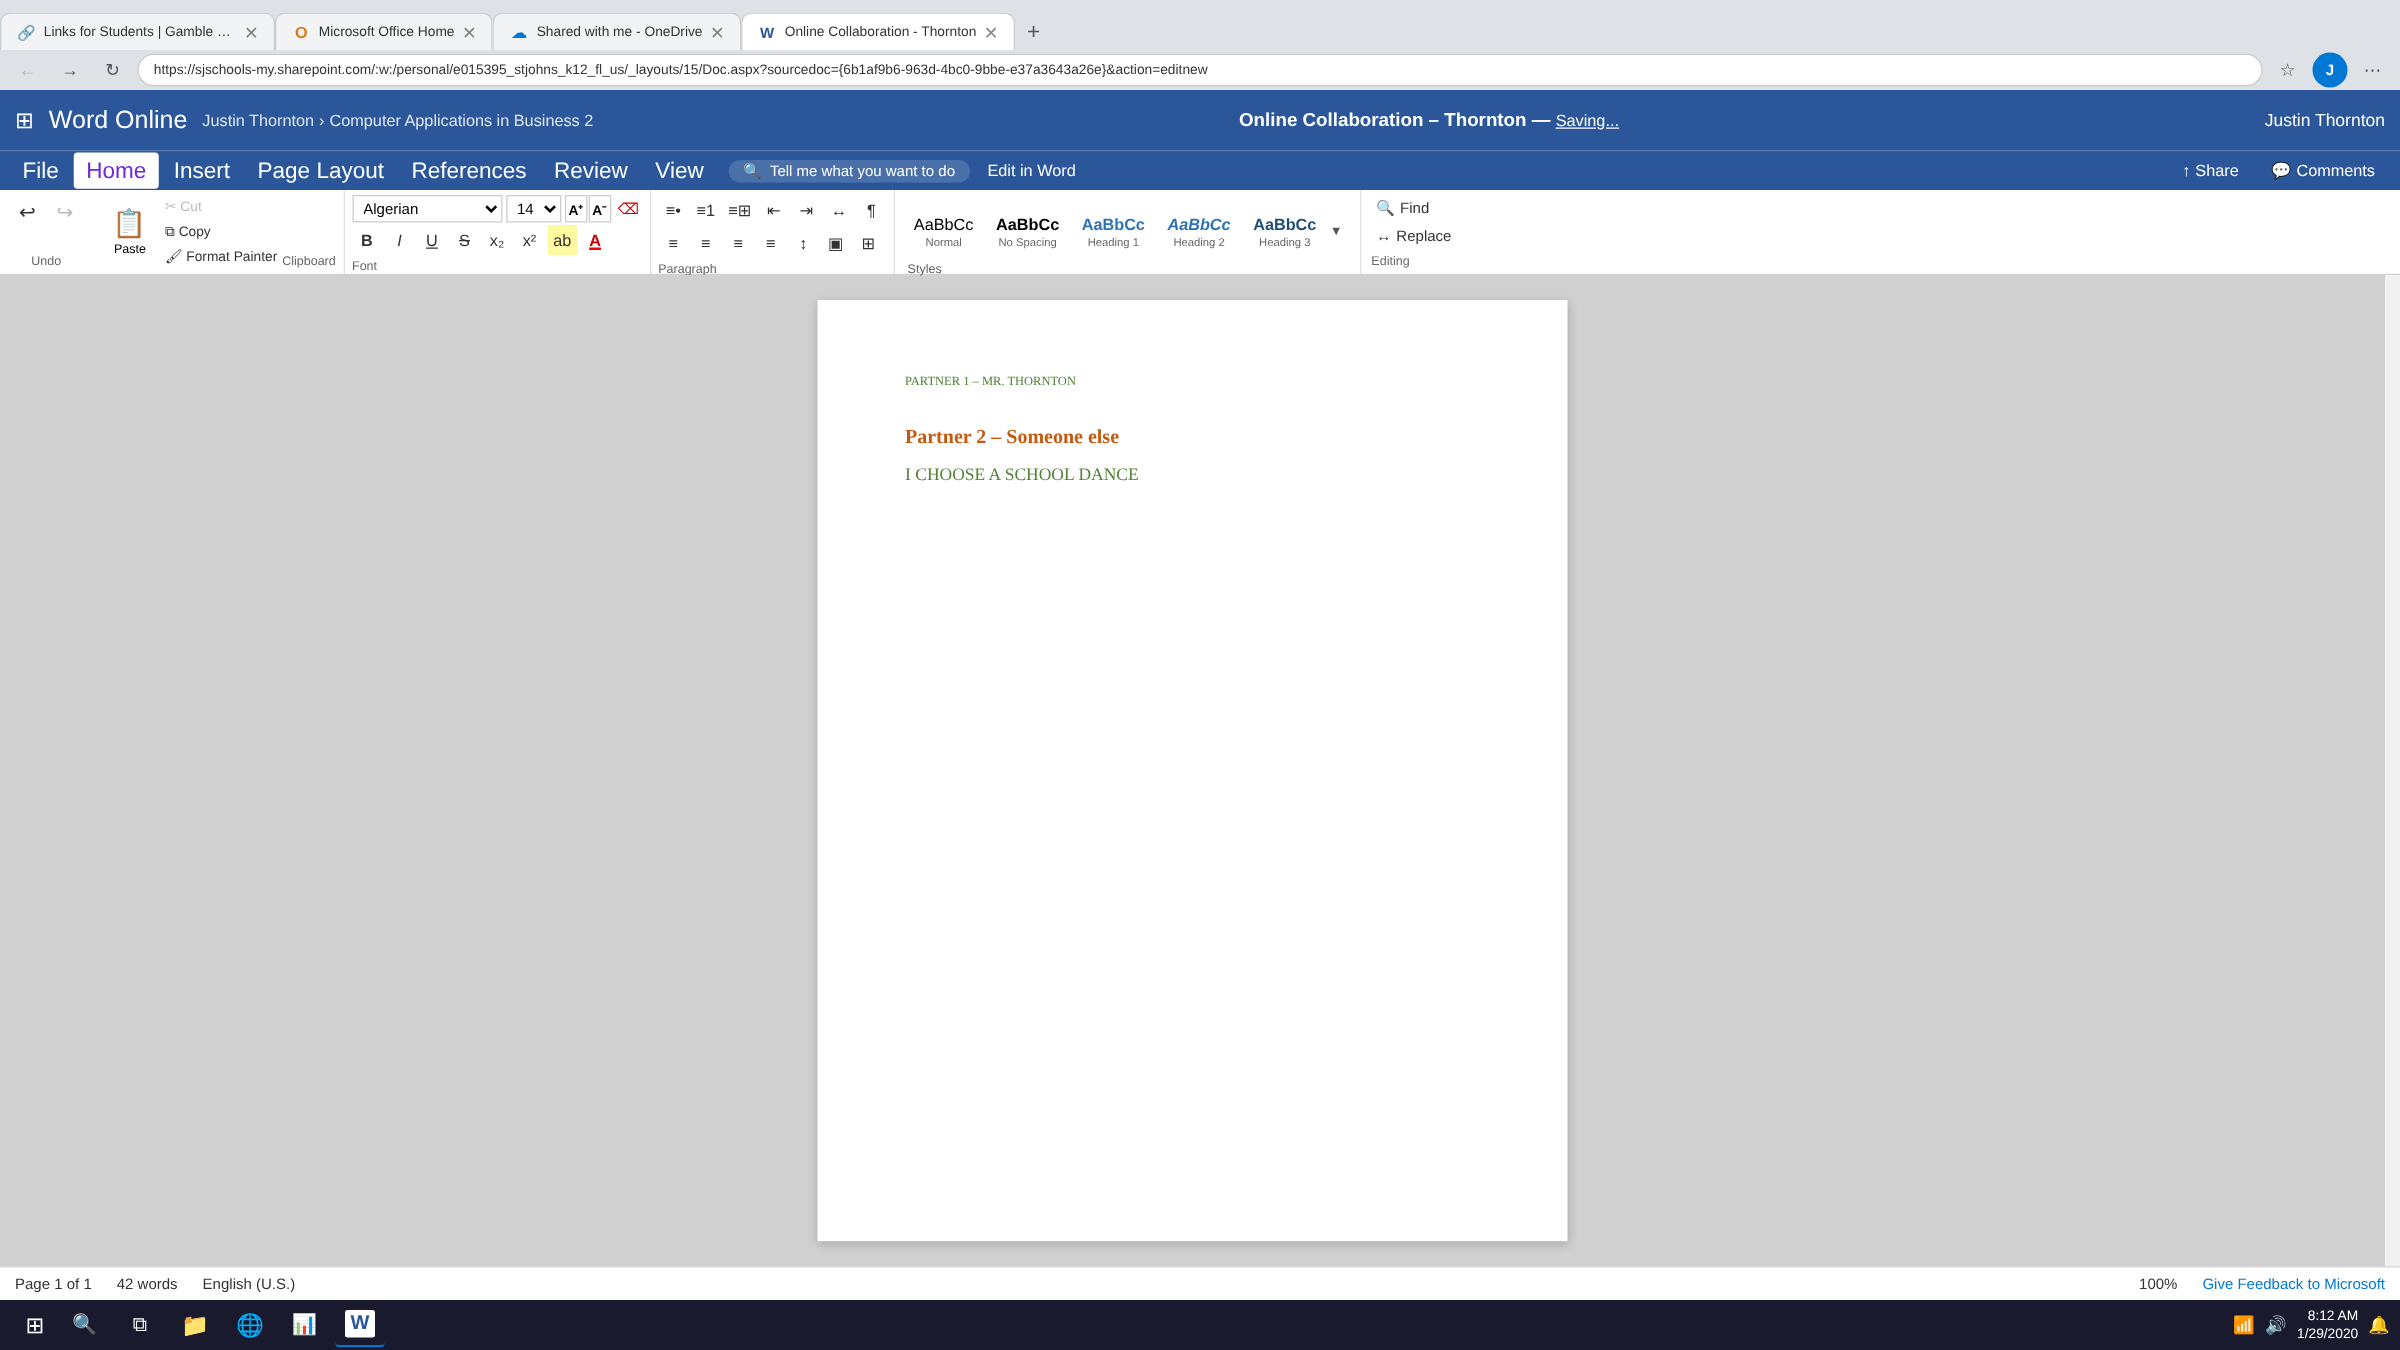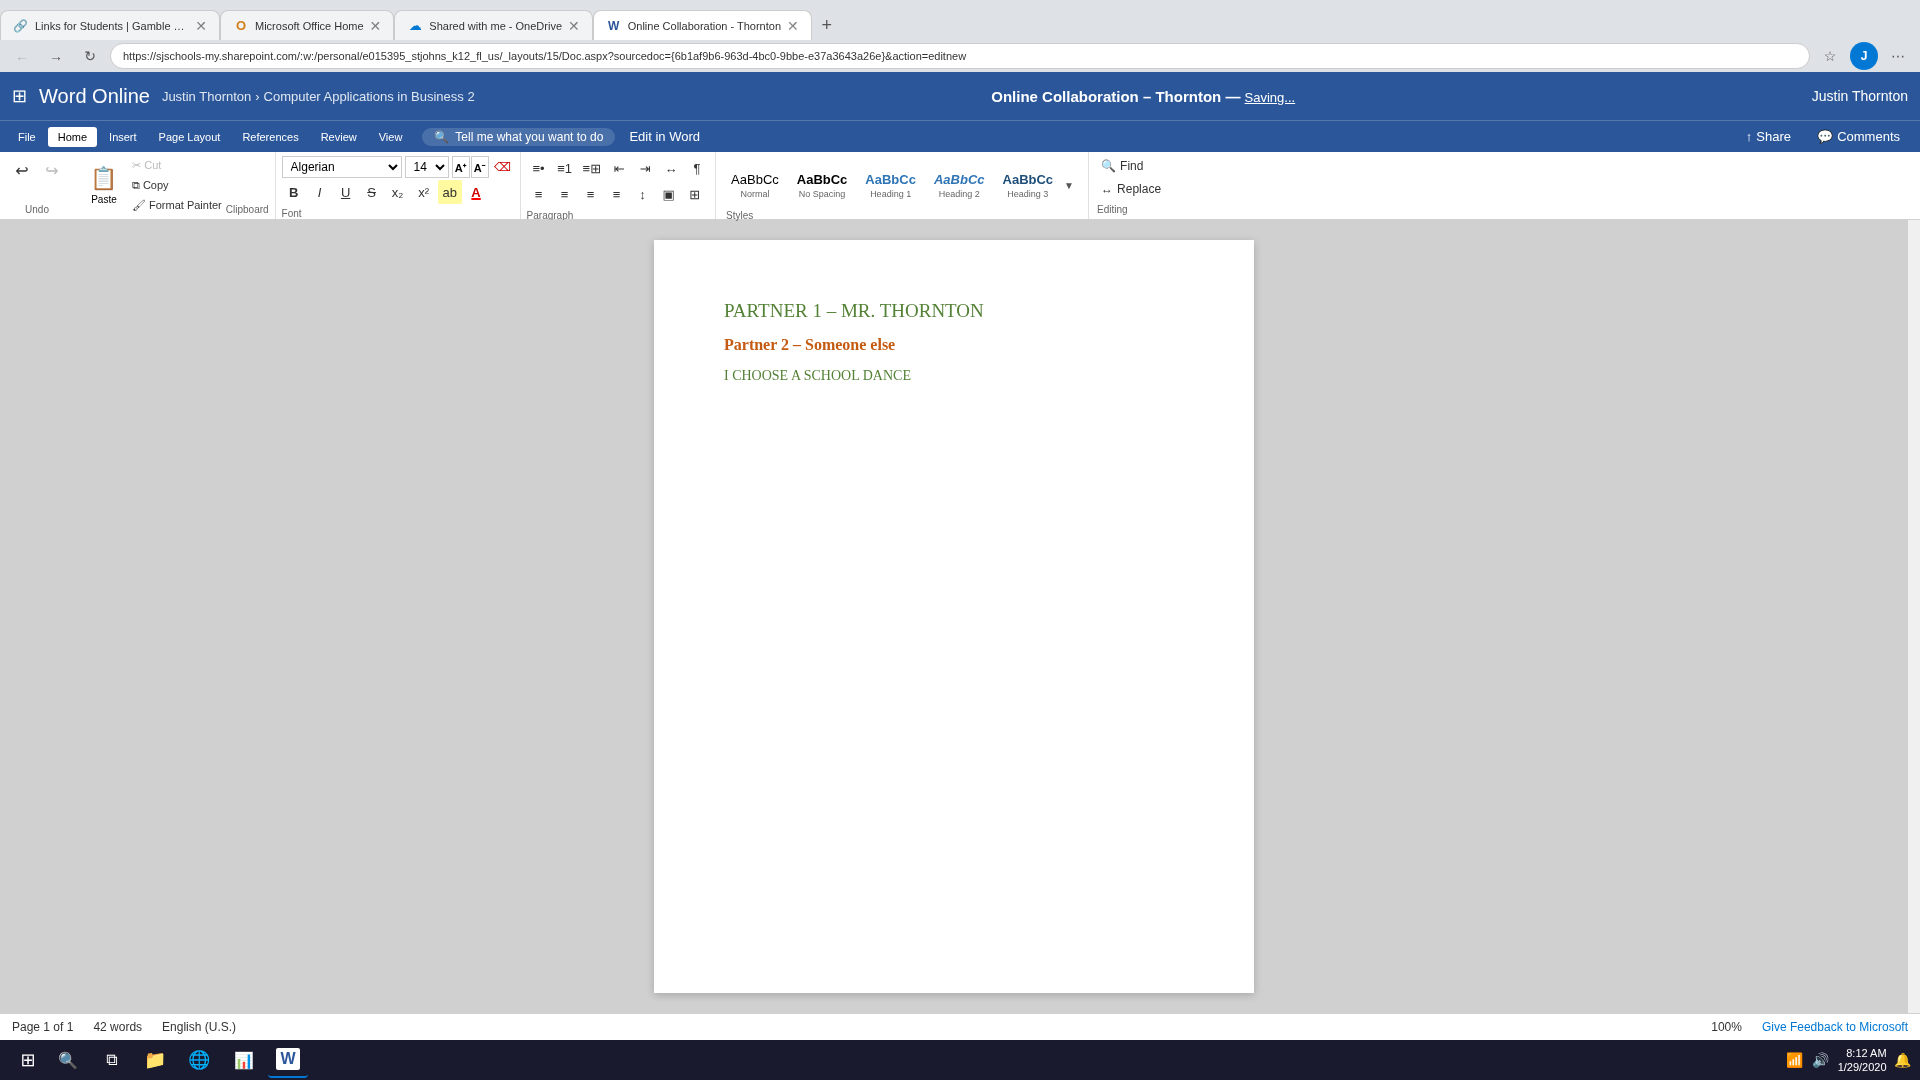--- a/index.html
+++ b/index.html
@@ -25,22 +25,22 @@
     
     .app-bar { height: 48px; background: #2b579a; display: flex; align-items: center; padding: 0 12px; color: white; gap: 12px; }
     .app-grid-icon { color: white; font-size: 18px; cursor: pointer; }
     .app-title { font-size: 20px; font-weight: 300; color: white; }
     .breadcrumb { display: flex; align-items: center; color: rgba(255,255,255,0.85); font-size: 13px; gap: 4px; }
     .doc-title { flex: 1; text-align: center; font-size: 15px; font-weight: 600; color: white; }
     .user-name { font-size: 14px; color: white; font-weight: 500; }
 
     
     .menu-bar { height: 32px; background: #2b579a; display: flex; align-items: center; padding: 0 8px; gap: 2px; border-top: 1px solid rgba(255,255,255,0.2); }
-    .menu-item { padding: 4px 10px; color: white; font-size: 11px; cursor: pointer; border-radius: 3px; }
-    .menu-item.active { background: white; color: #000000; }
+    .menu-item { padding: 4px 10px; color: white; font-size: 18px; cursor: pointer; border-radius: 3px; }
+    .menu-item.active { background: white; color: #6d28d9; }
     .tell-me { display: flex; align-items: center; gap: 6px; padding: 2px 12px; background: rgba(255,255,255,0.15); border-radius: 14px; color: white; font-size: 12px; cursor: pointer; margin-left: 8px; }
     .edit-in-word { padding: 4px 12px; color: white; font-size: 13px; cursor: pointer; }
     .share-btn { display: flex; align-items: center; gap: 4px; padding: 4px 12px; color: white; font-size: 13px; cursor: pointer; margin-left: auto; }
     .comments-btn { display: flex; align-items: center; gap: 4px; padding: 4px 12px; color: white; font-size: 13px; cursor: pointer; }
 
     
     .ribbon { height: 68px; background: white; border-bottom: 1px solid #d1d1d1; display: flex; align-items: stretch; padding: 0; }
     .ribbon-group-label { font-size: 10px; color: #666; margin-top: auto; padding-top: 2px; }
     .ribbon-btn { min-width: 24px; height: 24px; border: none; background: transparent; cursor: pointer; display: flex; align-items: center; justify-content: center; font-size: 13px; border-radius: 2px; padding: 2px 4px; color: #333; }
 
@@ -319,21 +319,21 @@
     </button>
     <span class="ribbon-group-label">Editing</span>
   </div>
 </div>
 
 <div class="doc-outer">
   <div class="doc-area">
     <div class="doc-scroll-area">
       <div class="doc-page">
         <div class="doc-content">
-          <p class="partner1" style="color:#538135; font-family:'Times New Roman',serif; font-size:19px; margin-bottom:14px;">PARTNER 1 – MR. THORNTON</p>
+          <p class="partner1" style="color:#538135; font-family:'Times New Roman',serif; font-size:10px; margin-bottom:30px;">PARTNER 1 – MR. THORNTON</p>
           <p class="partner2" style="color:#c55a11; font-size:16px; font-weight:bold; font-family:'Times New Roman',serif; margin-bottom:14px;">
             <span>Partner 2 –</span>
             <span>Someone else</span>
           </p>
           <p class="heading" style="color:#538135; font-family:'Times New Roman',serif; font-size:14px; margin-bottom:16px;">I CHOOSE A SCHOOL DANCE</p>
         </div>
       </div>
     </div>
     <div class="right-scroll"></div>
   </div>

